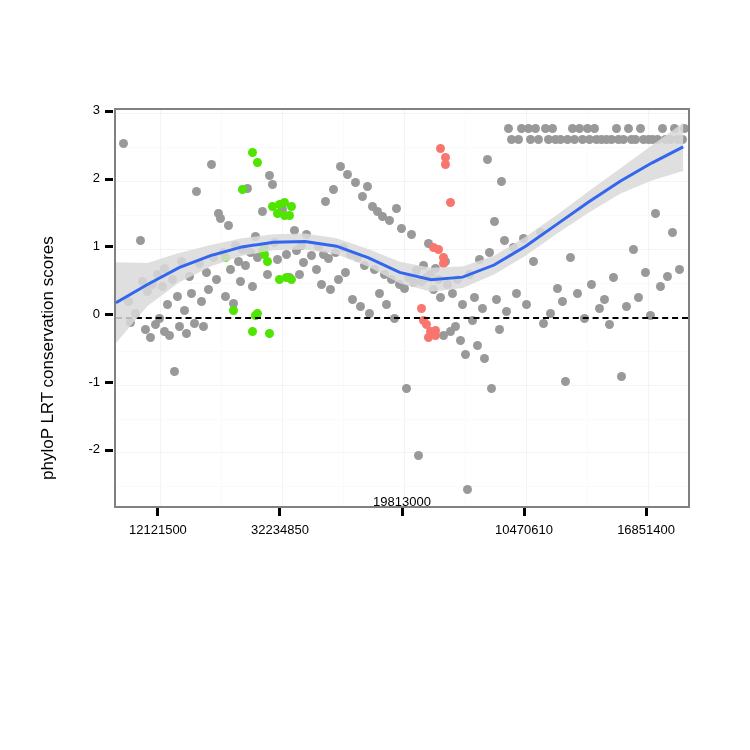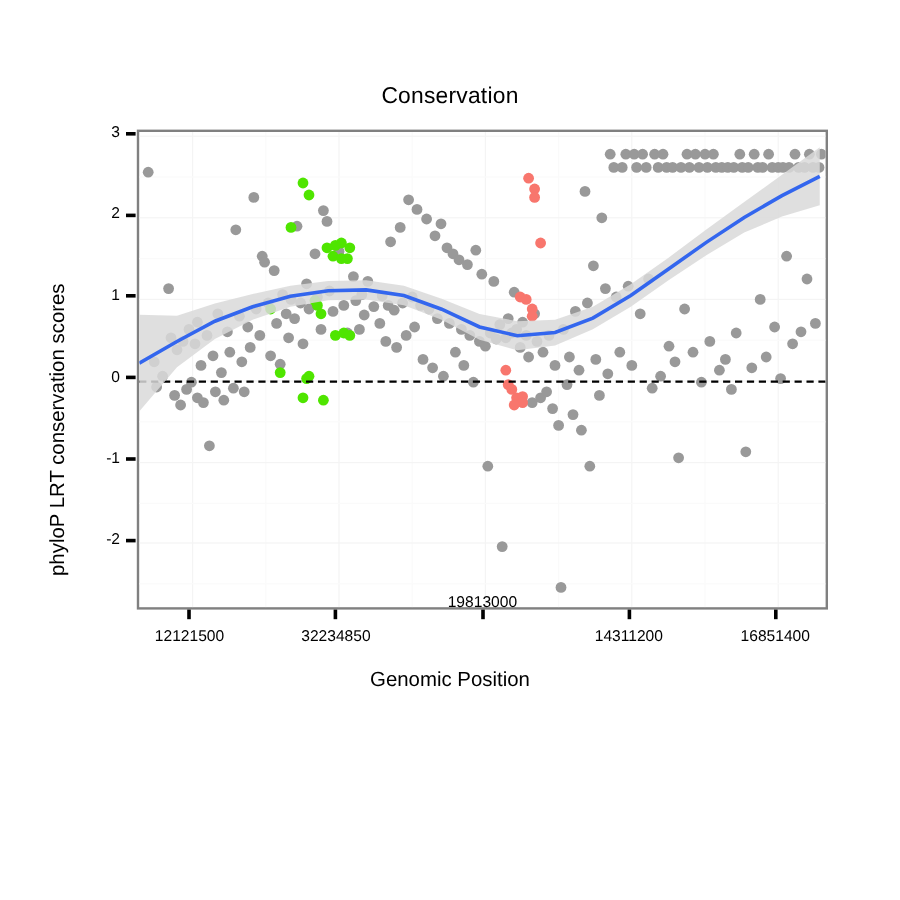--- a/index.html
+++ b/index.html
@@ -68,21 +68,20 @@
     display:flex;align-items:center;justify-content:center;box-sizing:border-box;
   }
   .legend-dot{width:9px;height:9px;border-radius:50%;}
   .legend-label{font-size:14px;color:#000;}
 </style>
 </head>
 <body>
 
 <div id="figure">
 
-  <div id="chart-title">Conservation</div>
 
   <div id="panel">
     <div id="panel-inner">
         <div class="grid-major-x" style="left: 43.9px;"></div>
         <div class="grid-major-x" style="left: 166px;"></div>
         <div class="grid-major-x" style="left: 288px;"></div>
         <div class="grid-major-x" style="left: 410px;"></div>
         <div class="grid-major-x" style="left: 532.1px;"></div>
         <div class="grid-minor-x" style="left: 104.9px;"></div>
         <div class="grid-minor-x" style="left: 227px;"></div>
@@ -369,34 +368,33 @@
   </div>
 
   <div id="axis-layer">
       <div class="tick-x" style="left: 156.432px; top: 508px;"></div>
       <div class="xtlab" style="left: 102.932px; top: 522px; width: 110px;">12121500</div>
       <div class="tick-x" style="left: 278.466px; top: 508px;"></div>
       <div class="xtlab" style="left: 224.966px; top: 522px; width: 110px;">32234850</div>
       <div class="tick-x" style="left: 400.5px; top: 508px;"></div>
       <div class="xtlab" style="left: 347px; top: 494px; width: 110px;">19813000</div>
       <div class="tick-x" style="left: 522.534px; top: 508px;"></div>
-      <div class="xtlab" style="left: 469.034px; top: 522px; width: 110px;">14311200</div>
+      <div class="xtlab" style="left: 469.034px; top: 522px; width: 110px;">10470610</div>
       <div class="tick-x" style="left: 644.568px; top: 508px;"></div>
       <div class="xtlab" style="left: 591.068px; top: 522px; width: 110px;">16851400</div>
       <div class="tick-y" style="left: 105px; top: 109.89px;"></div>
       <div class="ytlab" style="left: 70px; top: 102.39px; width: 30px;">3</div>
       <div class="tick-y" style="left: 105px; top: 177.686px;"></div>
       <div class="ytlab" style="left: 70px; top: 170.186px; width: 30px;">2</div>
       <div class="tick-y" style="left: 105px; top: 245.483px;"></div>
       <div class="ytlab" style="left: 70px; top: 237.983px; width: 30px;">1</div>
       <div class="tick-y" style="left: 105px; top: 313.28px;"></div>
       <div class="ytlab" style="left: 70px; top: 305.78px; width: 30px;">0</div>
       <div class="tick-y" style="left: 105px; top: 381.076px;"></div>
       <div class="ytlab" style="left: 70px; top: 373.576px; width: 30px;">-1</div>
       <div class="tick-y" style="left: 105px; top: 448.873px;"></div>
       <div class="ytlab" style="left: 70px; top: 441.373px; width: 30px;">-2</div>
     </div>
 
-  <div id="x-axis-title">Genomic Position</div>
   <div id="y-axis-title">phyloP LRT conservation scores</div>
 
 
 </div>
 
 </body></html>

